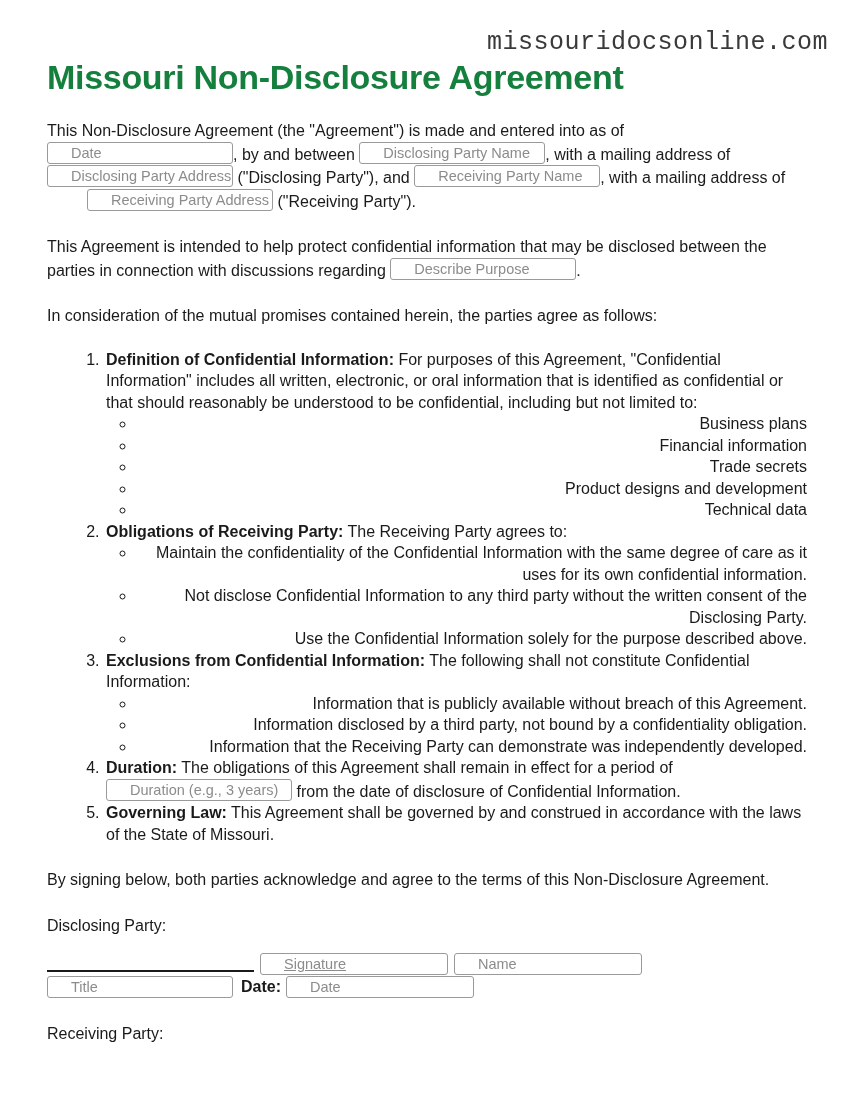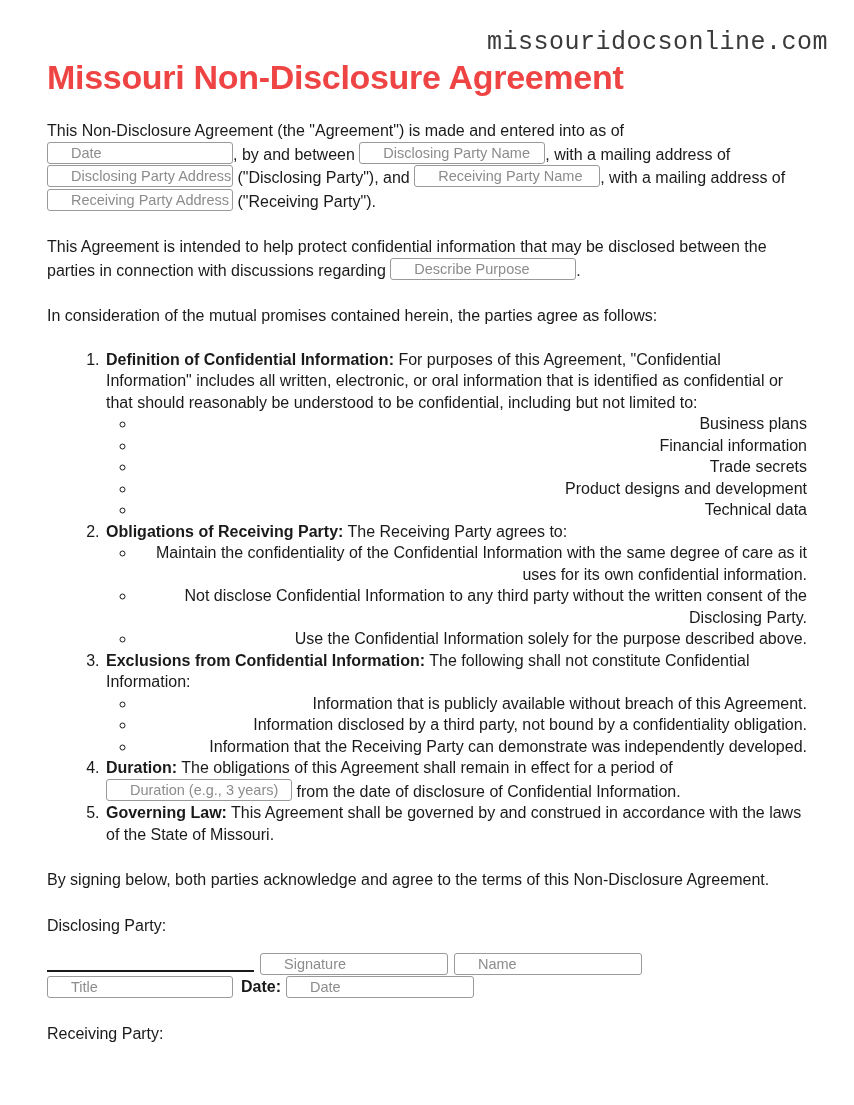--- a/index.html
+++ b/index.html
@@ -34,21 +34,21 @@
     color: #3a3a3a;
     white-space: nowrap;
   }
   .doc-title {
     position: absolute;
     top: 58px;
     left: 47px;
     font-size: 34px;
     font-weight: bold;
     letter-spacing: -0.3px;
-    color: #ef4444;
+    color: #15803d;
     margin: 0;
     white-space: nowrap;
   }
 
   
   .content {
     position: absolute;
     top: 120px;
     left: 47px;
     width: 760px;
@@ -76,26 +76,26 @@
     font-family: "Liberation Sans", sans-serif;
     font-size: 14.5px;
     color: #8c8c8c;
     white-space: nowrap;
     overflow: hidden;
   }
   .w-date     { width: 186px; }
   .w-dpname   { width: 186px; }
   .w-dpaddr   { width: 186px; }
   .w-rpname   { width: 186px; }
-  .w-rpaddr   { width: 186px; }
+  .w-rpaddr   { width: 186px; margin-left: 40px; }
   .w-purpose  { width: 186px; }
   .w-duration { width: 186px; }
   .w-title    { width: 186px; }
   .w-sigdate  { width: 188px; }
-  .w-sig      { width: 188px; }
+  .w-sig      { width: 188px; text-decoration: underline; }
   .w-name     { width: 188px; }
 
   
   ol.clauses {
     margin: 0;
     padding: 0 0 0 41px;
     font-size: 16px;
     line-height: 21.5px;
   }
   ol.clauses > li {

